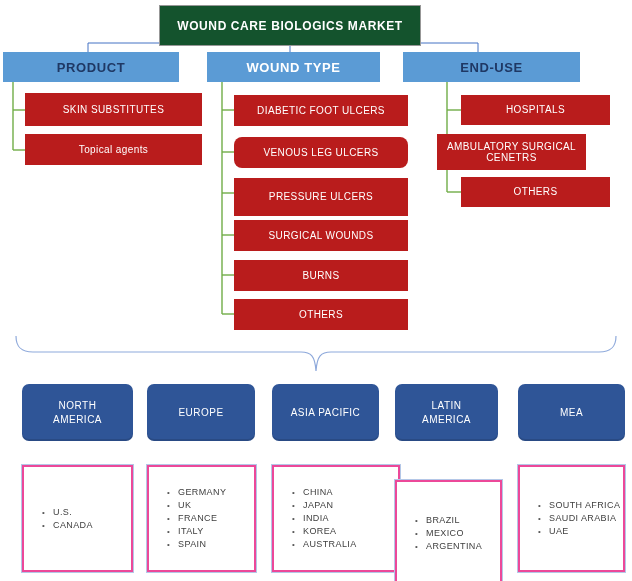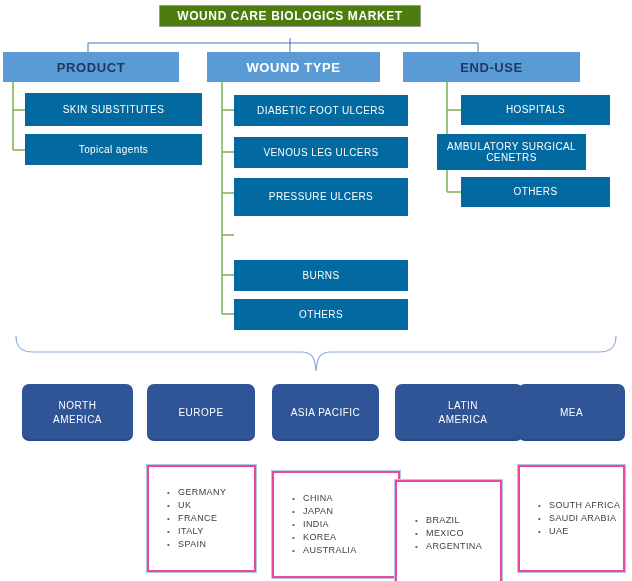--- a/index.html
+++ b/index.html
@@ -3,36 +3,36 @@
 <meta charset="utf-8">
 <style>
   html,body { margin:0; padding:0; background:#ffffff; }
   .canvas {
     position:relative; width:632px; height:581px; background:#ffffff;
     font-family:"Liberation Sans", sans-serif; overflow:hidden;
   }
   svg.lines { position:absolute; left:0; top:0; z-index:0; }
 
   .title-box {
-    position:absolute; left:159px; top:5px; width:262px; height:22px;
-    background:#4d7c0f; border:1px solid #979797; box-sizing:border-box;
+    position:absolute; left:159px; top:5px; width:262px; height:41px;
+    background:#14532d; border:1px solid #979797; box-sizing:border-box;
     color:#ffffff; font-weight:bold; font-size:12px; letter-spacing:0.6px;
     display:flex; align-items:center; justify-content:center; z-index:2;
   }
 
   .hdr {
     position:absolute; top:52px; height:30px; background:#5B9BD5;
     font-weight:bold; font-size:13px; letter-spacing:0.6px;
     display:flex; align-items:center; justify-content:center; z-index:2;
     color:#1F3864;
   }
   .hdr.white-text { color:#ffffff; }
 
   .gbox {
-    position:absolute; background:#0369a1; color:#ffffff;
+    position:absolute; background:#b91c1c; color:#ffffff;
     font-size:10px; letter-spacing:0.4px; text-align:center; line-height:1.15;
     display:flex; align-items:center; justify-content:center; z-index:2;
     padding:6px 4px; box-sizing:border-box;
   }
 
   .region {
     position:absolute; top:384px; height:57px; background:#2F5597;
     border-radius:7px; color:#ffffff; font-size:10px; letter-spacing:0.5px;
     display:flex; align-items:center; justify-content:center; text-align:center;
     white-space:pre-line; z-index:2; line-height:1.4;
@@ -97,47 +97,54 @@
   <div class="title-box">WOUND CARE BIOLOGICS MARKET</div>
 
   <div class="hdr" style="left:3px; width:176px;">PRODUCT</div>
   <div class="hdr white-text" style="left:207px; width:173px;">WOUND TYPE</div>
   <div class="hdr" style="left:403px; width:177px;">END-USE</div>
 
   <div class="gbox" style="left:25px; top:93px; width:177px; height:33px;">SKIN SUBSTITUTES</div>
   <div class="gbox" style="left:25px; top:134px; width:177px; height:31px;">Topical agents</div>
 
   <div class="gbox" style="left:234px; top:95px;  width:174px; height:31px;">DIABETIC FOOT ULCERS</div>
-  <div class="gbox" style="left:234px; top:137px; width:174px; height:31px;">VENOUS LEG ULCERS</div>
+  <div class="gbox" style="left:234px; top:137px; width:174px; height:31px;border-radius:8px;">VENOUS LEG ULCERS</div>
   <div class="gbox" style="left:234px; top:178px; width:174px; height:38px;">PRESSURE ULCERS</div>
+  <div class="gbox" style="left:234px; top:220px; width:174px; height:31px;">SURGICAL WOUNDS</div>
   <div class="gbox" style="left:234px; top:260px; width:174px; height:31px;">BURNS</div>
   <div class="gbox" style="left:234px; top:299px; width:174px; height:31px;">OTHERS</div>
 
   <div class="gbox" style="left:461px; top:95px;  width:149px; height:30px;">HOSPITALS</div>
   <div class="gbox" style="left:437px; top:134px; width:149px; height:36px;">AMBULATORY SURGICAL CENETRS</div>
   <div class="gbox" style="left:461px; top:177px; width:149px; height:30px;">OTHERS</div>
 
   <div class="region" style="left:22px;  width:111px;">NORTH
 AMERICA</div>
   <div class="region" style="left:147px; width:108px;">EUROPE</div>
   <div class="region" style="left:272px; width:107px;">ASIA PACIFIC</div>
-  <div class="region" style="left:395px; width:120px;padding-left:8px;">LATIN
+  <div class="region" style="left:395px; width:103px;">LATIN
 AMERICA</div>
   <div class="region" style="left:518px; width:107px;">MEA</div>
 
+  <div class="cbox" style="left:22px; width:111px;">
+    <ul>
+      <li>U.S.</li>
+      <li>CANADA</li>
+    </ul>
+  </div>
   <div class="cbox" style="left:147px; width:109px;">
     <ul>
       <li>GERMANY</li>
       <li>UK</li>
       <li>FRANCE</li>
       <li>ITALY</li>
       <li>SPAIN</li>
     </ul>
   </div>
-  <div class="cbox" style="left:272px; width:128px;margin-top:6px;">
+  <div class="cbox" style="left:272px; width:128px;">
     <ul>
       <li>CHINA</li>
       <li>JAPAN</li>
       <li>INDIA</li>
       <li>KOREA</li>
       <li>AUSTRALIA</li>
     </ul>
   </div>
   <div class="cbox" style="left:395px; width:107px;margin-top:15px;">
     <ul>

